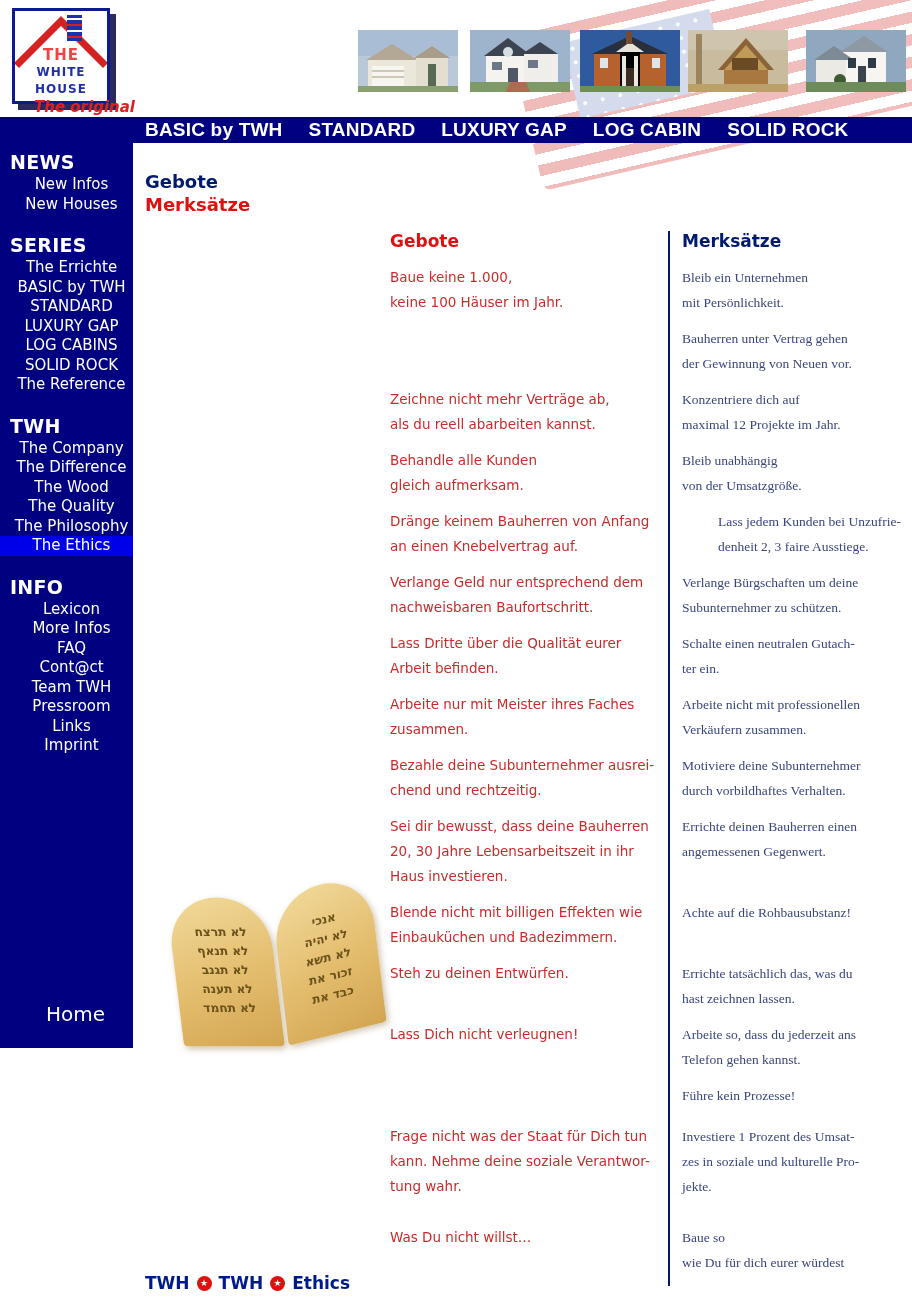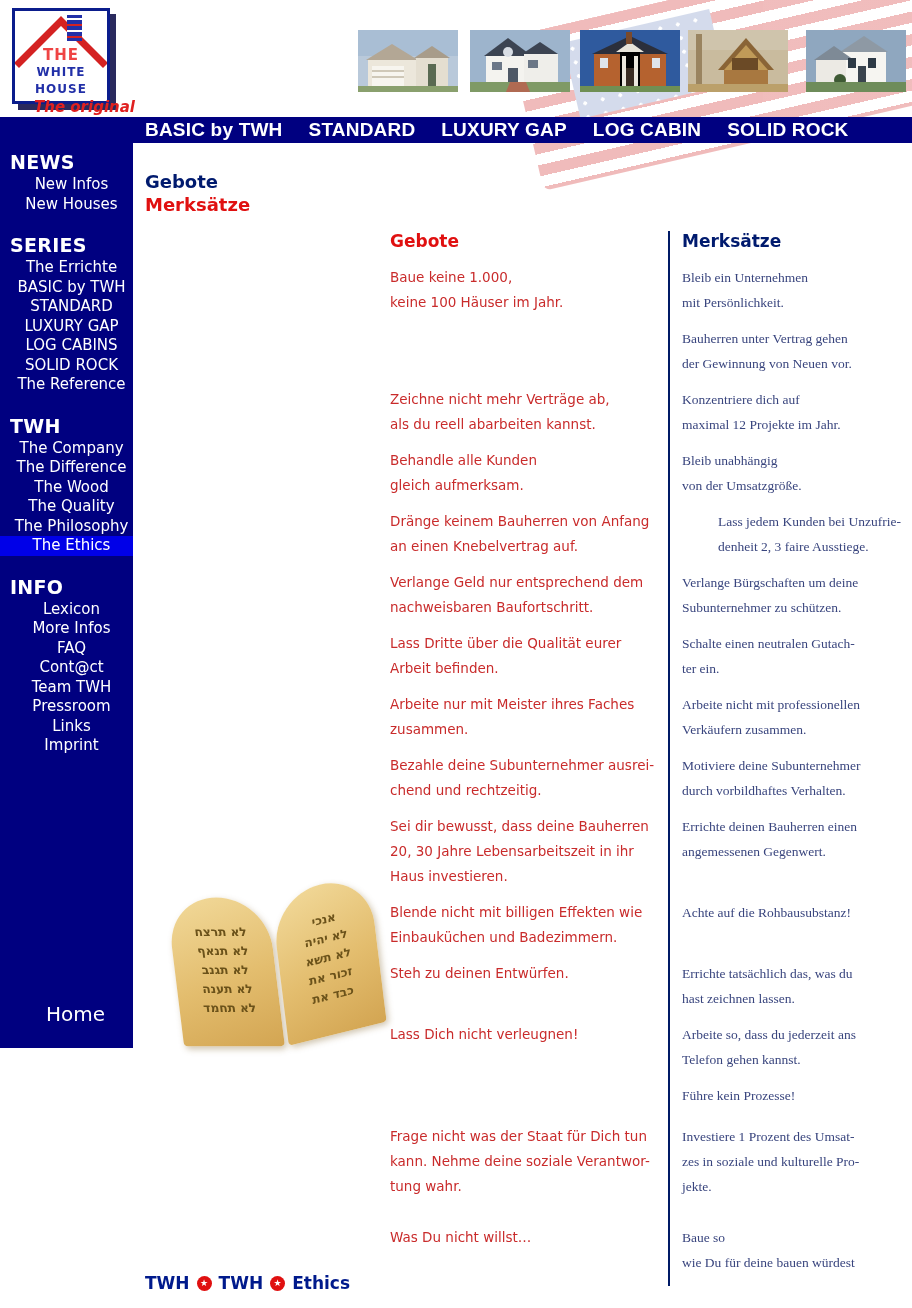--- a/index.html
+++ b/index.html
@@ -312,21 +312,21 @@
 Telefon gehen kannst.</div>
         <div class="cell right" style="grid-row: 15; margin-bottom: 16px;">Führe kein Prozesse!</div>
         <div class="cell left" style="grid-row: 16; margin-bottom: 26px;">Frage nicht was der Staat für Dich tun
 kann. Nehme deine soziale Verantwor-
 tung wahr.</div>
         <div class="cell right" style="grid-row: 16; margin-bottom: 26px;">Investiere 1 Prozent des Umsat-
 zes in soziale und kulturelle Pro-
 jekte.</div>
         <div class="cell left" style="grid-row: 17;">Was Du nicht willst…</div>
         <div class="cell right" style="grid-row: 17;">Baue so
-wie Du für deine bauen würdest</div>
+wie Du für dich eurer würdest</div>
       </div>
 
     <div class="tablets">
       <div class="tablet left" id="tablet-left">
           <div>לא תרצח</div>
           <div>לא תנאף</div>
           <div>לא תגנב</div>
           <div>לא תענה</div>
           <div>לא תחמד</div>
         </div>

